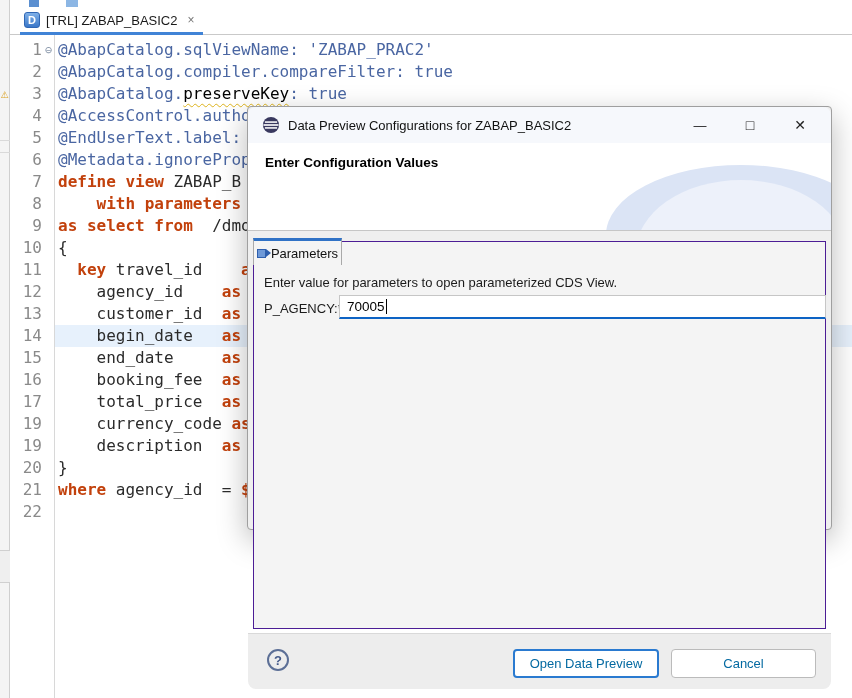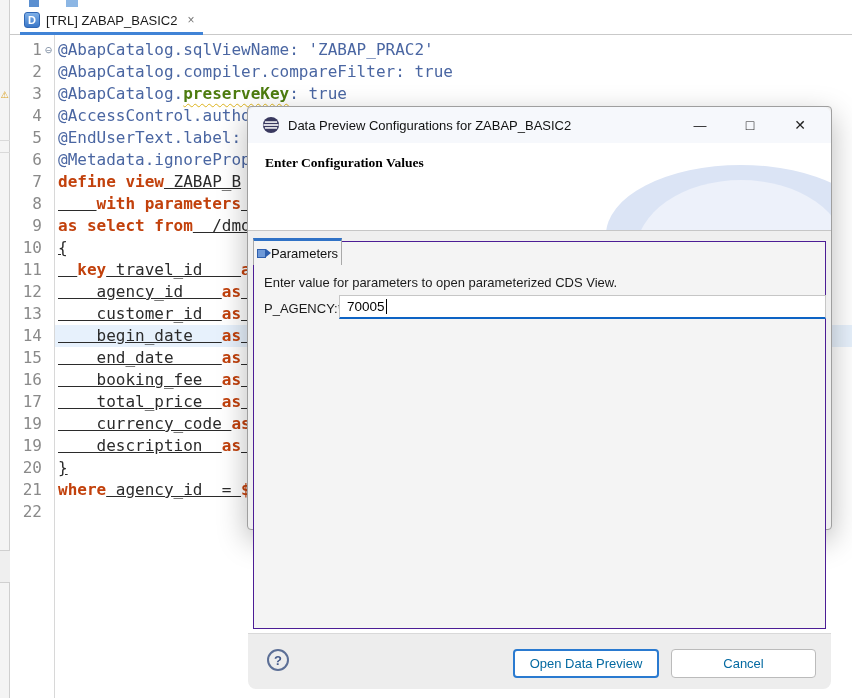--- a/index.html
+++ b/index.html
@@ -35,39 +35,39 @@
   .crow { height:22px; display:flex; font-family:"DejaVu Sans Mono", monospace;
           font-size:16px; line-height:22px; }
   .gut { width:45px; flex:none; display:flex; justify-content:flex-end; align-items:center;
          position:relative; }
   .lnum { color:#8a8a8a; }
   .fold { width:13px; flex:none; text-align:center; color:#8b99ac; font-size:12px; }
   .warnicon { position:absolute; left:-9px; top:0; font-size:13px; line-height:22px; color:#d99e1b; }
   .codetext { flex:1; padding-left:3px; white-space:pre; }
   .curline { background:#e7f1fc; }
   .ann  { color:#4a66a2; }
-  .annw { color:#4d7c0f; text-decoration:underline; text-decoration-style:wavy;
-          text-decoration-color:#ddb31e; text-decoration-thickness:1px; text-underline-offset:4px;font-weight:bold; }
+  .annw { color:#000000; text-decoration:underline; text-decoration-style:wavy;
+          text-decoration-color:#ddb31e; text-decoration-thickness:1px; text-underline-offset:4px; }
   .kw   { color:#c2410c; font-weight:bold; }
-  .id   { color:#2b2b2b;text-decoration:underline; }
+  .id   { color:#2b2b2b; }
   
   .dialog { position:absolute; left:247px; top:106px; width:585px; height:424px;
             background:#efefef; border:1px solid #9f9f9f; border-radius:4px;
             box-shadow:0 10px 30px rgba(0,0,0,.28); z-index:10; }
   .dtitlebar { position:absolute; left:0; right:0; top:0; height:36px; background:#f6f8fc;
                border-radius:8px 8px 0 0; display:flex; align-items:center; padding-left:14px; gap:8px; }
   .dtitle { font-size:13px; color:#111; white-space:nowrap; }
   .wctrls { position:absolute; right:6px; top:0; height:36px; display:flex; }
   .wbtn { width:50px; height:36px; display:flex; align-items:center; justify-content:center;
           color:#222; cursor:default; }
   .wbtn.min { font-size:13px; }
   .wbtn.max { font-size:14px; }
   .wbtn.cls { font-size:14px; }
   .dheader { position:absolute; left:0; right:0; top:36px; height:88px; background:#ffffff;
-             border-bottom:1px solid #c6c6c6; overflow:hidden;font-family:Liberation Serif, serif; }
+             border-bottom:1px solid #c6c6c6; overflow:hidden; }
   .deco1 { position:absolute; right:-45px; bottom:-75px; width:270px; height:140px;
            border-radius:50%; background:#dbe4f5; }
   .deco2 { position:absolute; right:-15px; bottom:-95px; width:210px; height:145px;
            border-radius:50%; background:#edf1fa; }
   .dh-title { position:absolute; left:17px; top:12px; font-size:13.5px; font-weight:bold; color:#000; }
   .dh-sub   { position:absolute; left:25px; top:40px; font-size:13px; color:#1c1c1c; }
   .dtab { position:absolute; left:5px; top:131px; width:89px; height:27px; background:#f4f4f4;
           border:1px solid #a9a9a9; border-top:3px solid #3072c6; border-bottom:none; z-index:2;
           display:flex; align-items:center; justify-content:center; gap:0; font-size:13px; color:#111; }
   .pico { width:9px; height:9px; border:1px solid #2e5fae; background:#6e99d8; display:inline-block; flex:none; }

